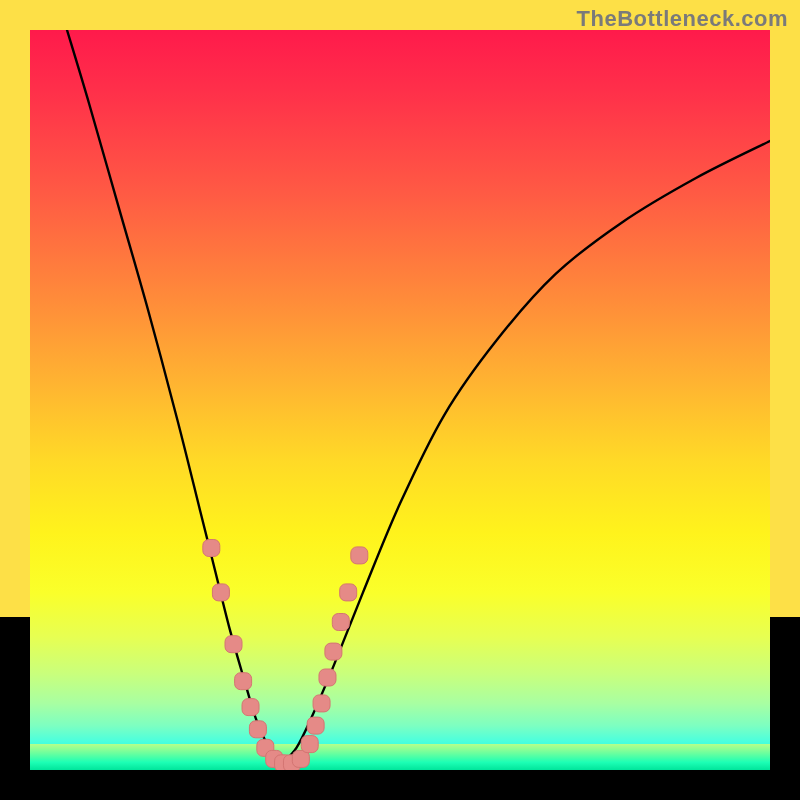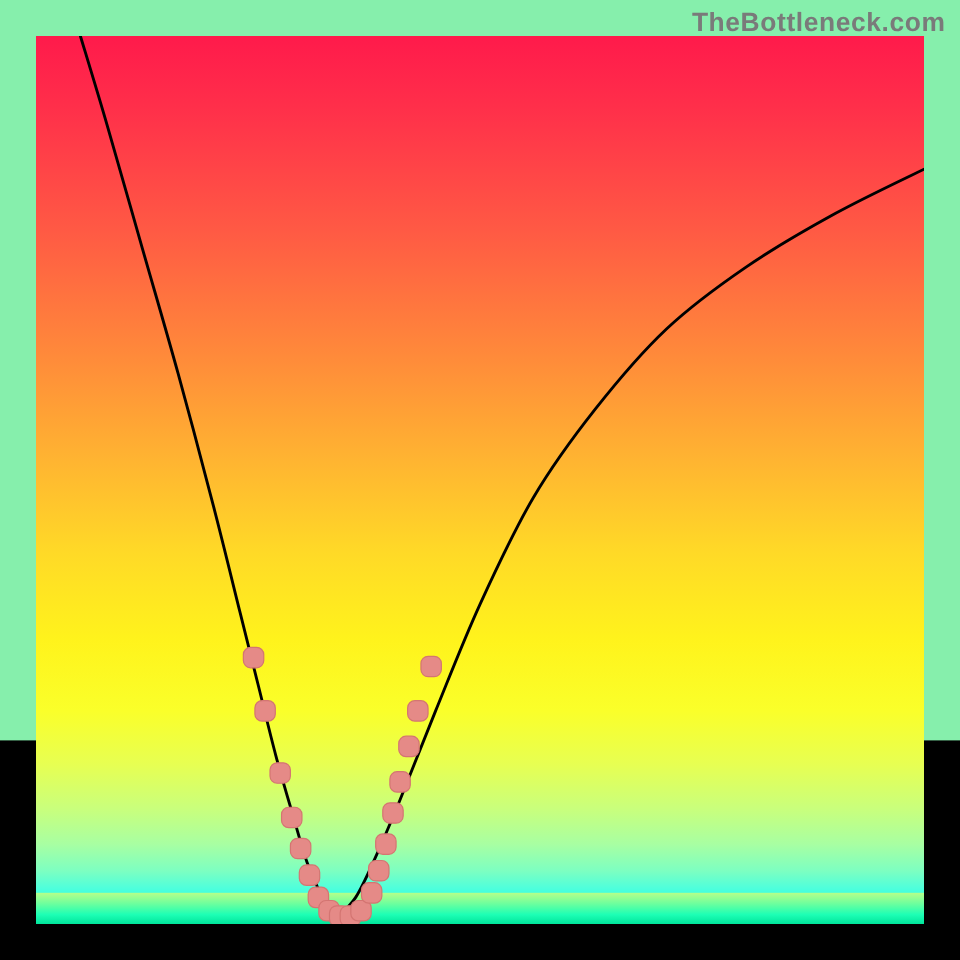--- a/index.html
+++ b/index.html
@@ -8,21 +8,21 @@
     width: 800px;
     height: 800px;
     background: #000;
     font-family: Arial, Helvetica, sans-serif;
     overflow: hidden;
   }
   .stage {
     position: relative;
     width: 800px;
     height: 617px;
-    background: #86efac;
+    background: #fde047;
   }
   .plot-area {
     position: absolute;
     left: 30px;
     top: 30px;
     width: 740px;
     height: 740px;
     overflow: hidden;
   }
   .gradient-bg {

